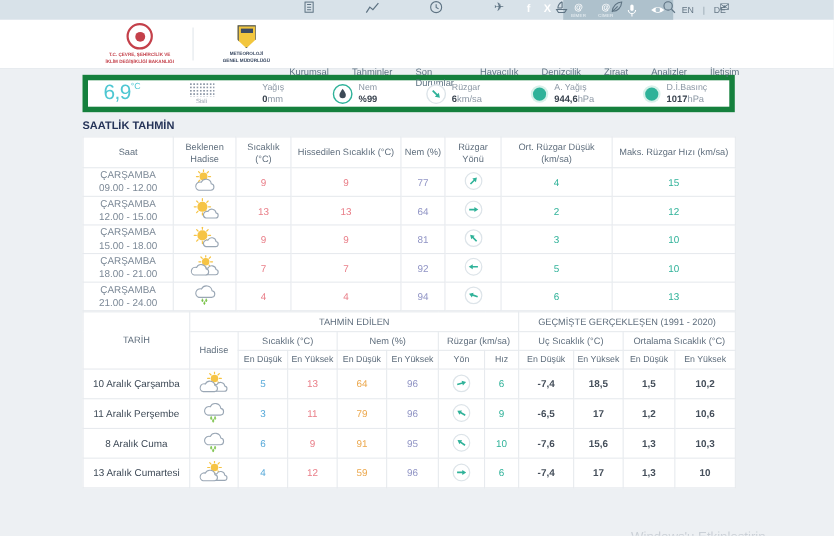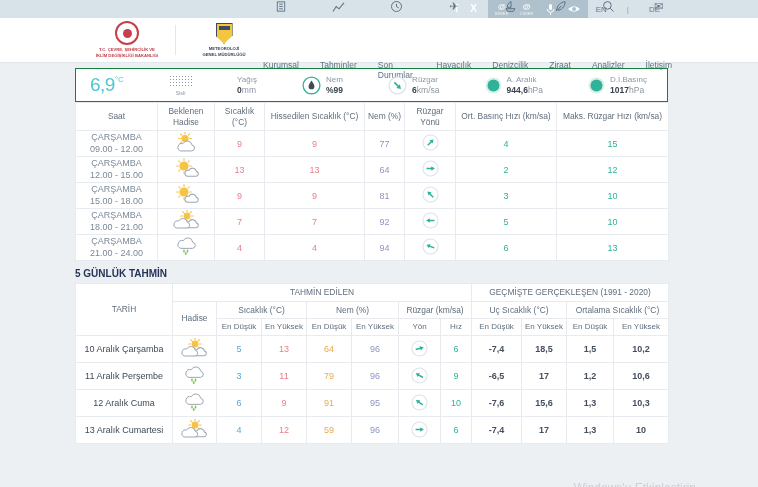--- a/index.html
+++ b/index.html
@@ -11,21 +11,21 @@
   }
   
   .topbar{height:18px;background:#d8e2e9;display:flex;align-items:center;justify-content:flex-end;}
   .topbar-group{display:flex;align-items:center;height:18px;margin-right:98px;}
   .social-btn{width:17px;text-align:center;color:#fff;font-weight:bold;font-size:10px;line-height:18px;cursor:pointer;}
   .dark-block{background:#aec1cc;height:18px;display:flex;align-items:center;padding:0 7px;gap:11px;margin-left:6px;}
   .mini-stack{display:flex;flex-direction:column;align-items:center;line-height:1;cursor:pointer;}
   .mini-glyph{color:#fff;font-size:8px;font-weight:bold;line-height:9px;}
   .mini-label{font-size:4px;color:#f0f5f8;letter-spacing:.2px;margin-top:1px;}
   .bar-icon{display:flex;align-items:center;cursor:pointer;}
-  .lang-area{display:flex;align-items:center;gap:20px;margin-left:8px;font-size:8px;color:#647684;}
+  .lang-area{display:flex;align-items:center;gap:8px;margin-left:8px;font-size:8px;color:#647684;}
   .lang{cursor:pointer;}
   .lang-sep{color:#8fa0ac;}
   
   .header{height:44px;background:#ffffff;border-bottom:1px solid #e2e7eb;display:flex;align-items:center;}
   .logos{margin-left:88px;display:flex;align-items:center;gap:9px;}
   .logo{display:flex;flex-direction:column;align-items:center;width:78px;cursor:pointer;}
   .logo-emblem{width:20px;height:20px;border-radius:50%;border:2px solid #c4404a;display:flex;align-items:center;justify-content:center;}
   .logo-emblem .inner{width:9px;height:9px;border-radius:50%;background:#c4404a;}
   .logo-text{font-size:4.2px;font-weight:bold;color:#c4404a;text-align:center;line-height:1.35;margin-top:2px;}
   .logo-text.navy{color:#35455e;}
@@ -34,21 +34,21 @@
   .logo-divider{width:1px;height:30px;background:#e2e7eb;}
   .nav{margin-left:auto;margin-right:86px;display:flex;gap:21px;}
   .nav-item{display:flex;flex-direction:column;align-items:center;gap:2px;color:#5e7383;cursor:pointer;}
   .nav-icon{height:13px;display:flex;align-items:center;justify-content:center;color:#5e7383;font-size:11px;line-height:13px;}
   .nav-label{font-size:8.5px;margin-top:45px;}
   
   .content{padding:5px 0 0 75px;}
   .section-title{font-size:10px;color:#253358;font-weight:bold;margin:7px 0 4px;}
   .section-title .sub{font-weight:600;}
   
-  .current-panel{width:593px;box-sizing:border-box;background:#fff;border:1px solid #15803d;height:34px;display:flex;align-items:center;justify-content:space-between;padding:0 20px 0 14px;}
+  .current-panel{width:593px;box-sizing:border-box;background:#fff;border:5px solid #15803d;height:34px;display:flex;align-items:center;justify-content:space-between;padding:0 20px 0 14px;}
   .temp-big{font-size:19px;color:#4ec7d2;letter-spacing:-.5px;}
   .temp-big .unit{font-size:8px;vertical-align:9px;letter-spacing:0;}
   .cond-stack{display:flex;flex-direction:column;align-items:center;}
   .fog-pattern{width:23px;height:13px;background-image:radial-gradient(#8e99a8 34%,transparent 36%);background-size:3px 3px;}
   .cond-label{font-size:5.5px;color:#919ca9;margin-top:2px;}
   .cur-item{display:flex;align-items:center;gap:5px;}
   .cur-texts{display:flex;flex-direction:column;line-height:1.2;}
   .cur-label{font-size:8px;color:#8b97a4;}
   .cur-value{font-size:8.5px;font-weight:bold;color:#39434f;}
   .cur-value .unit{font-weight:normal;color:#8b97a4;}
@@ -251,59 +251,60 @@
         </div>
       </div>
       <div class="cur-item">
         <span>
           <svg width="17" height="17" viewBox="0 0 17 17">
             <circle cx="8.5" cy="8.5" r="8" fill="#d8f1ea"></circle>
             <circle cx="8.5" cy="8.5" r="6" fill="#2fb299"></circle>
           </svg>
         </span>
         <div class="cur-texts">
-          <span class="cur-label">A. Aralık</span>
+          <span class="cur-label">A. Yağış</span>
           <span class="cur-value">944,6<span class="unit">hPa</span></span>
         </div>
       </div>
       <div class="cur-item">
         <span>
           <svg width="17" height="17" viewBox="0 0 17 17">
             <circle cx="8.5" cy="8.5" r="8" fill="#d8f1ea"></circle>
             <circle cx="8.5" cy="8.5" r="6" fill="#2fb299"></circle>
           </svg>
         </span>
         <div class="cur-texts">
           <span class="cur-label">D.İ.Basınç</span>
           <span class="cur-value">1017<span class="unit">hPa</span></span>
         </div>
       </div>
     </div>
 
+  <div class="section-title">SAATLİK TAHMİN</div>
 
   <table class="tbl hourly">
     <colgroup>
       <col style="width:82px">
         <col style="width:57px">
         <col style="width:50px">
         <col style="width:100px">
       <col style="width:40px">
         <col style="width:51px">
         <col style="width:101px">
         <col style="width:112px">
     </colgroup>
     <thead>
         <tr id="hourly-head">
           <th>Saat</th>
           <th>Beklenen Hadise</th>
           <th>Sıcaklık (°C)</th>
           <th>Hissedilen Sıcaklık (°C)</th>
           <th>Nem (%)</th>
           <th>Rüzgar Yönü</th>
-          <th>Ort. Basınç Hızı (km/sa)</th>
+          <th>Ort. Rüzgar Düşük (km/sa)</th>
           <th>Maks. Rüzgar Hızı (km/sa)</th>
         </tr>
       </thead>
     <tbody id="hourly-body">
         <tr>
           <td class="saat-day">ÇARŞAMBA<br>09.00 - 12.00</td>
           <td><span style="display:inline-block"><svg width="27" height="21" viewBox="0 0 27 21">
                 <line x1="16.6" y1="6.5" x2="18.4" y2="6.5" stroke="#f6c445" stroke-width="1.1" stroke-linecap="round"></line>
                 <line x1="15.25269119345812" y1="9.752691193458118" x2="16.525483399593906" y2="11.025483399593904" stroke="#f6c445" stroke-width="1.1" stroke-linecap="round"></line>
                 <line x1="12" y1="11.1" x2="12" y2="12.9" stroke="#f6c445" stroke-width="1.1" stroke-linecap="round"></line>
@@ -427,21 +428,20 @@
                   <line x1="4.8" y1="9" x2="11" y2="9" stroke="#2fb299" stroke-width="1.6"></line>
                   <path d="M9.8 6.6 L13.6 9 L9.8 11.4 Z" fill="#2fb299"></path>
                 </g>
               </svg></span></td>
           <td class="num c-teal">6</td>
           <td class="num c-teal">13</td>
         </tr>
       </tbody>
   </table>
 
-  <div class="section-title">5 GÜNLÜK TAHMİN</div>
 
   <table class="tbl daily">
     <colgroup>
       <col style="width:97px">
         <col style="width:44px">
         <col style="width:45px">
         <col style="width:45px">
       <col style="width:45px">
         <col style="width:47px">
         <col style="width:42px">
@@ -530,21 +530,21 @@
                   <path d="M9.8 6.6 L13.6 9 L9.8 11.4 Z" fill="#2fb299"></path>
                 </g>
               </svg></span></td>
           <td class="num c-teal">9</td>
           <td class="hist">-6,5</td>
           <td class="hist">17</td>
           <td class="hist">1,2</td>
           <td class="hist">10,6</td>
         </tr>
         <tr>
-          <td class="date-cell">12 Aralık Cuma</td>
+          <td class="date-cell">8 Aralık Cuma</td>
           <td><span style="display:inline-block"><svg width="25" height="21" viewBox="0 0 25 21">
                 <path transform="translate(4 3) scale(1.1)" d="M2.5 8.5 h10.5 a2.8 2.8 0 0 0 .4 -5.55 A4.6 4.6 0 0 0 4.7 1.6 A3.5 3.5 0 0 0 2.5 8.5 Z" fill="#fff" stroke="#9aa7b5" stroke-width="0.9090909090909091"></path>
                 <path d="M10 13.5 q1.4 2.1 0 3 q-1.4 -0.9 0 -3 Z" fill="#76c043" stroke="#76c043" stroke-width=".5"></path>
                 <path d="M13.5 13.5 q1.4 2.1 0 3 q-1.4 -0.9 0 -3 Z" fill="#76c043" stroke="#76c043" stroke-width=".5"></path>
                 <path d="M11.8 16 q1.4 2.1 0 3 q-1.4 -0.9 0 -3 Z" fill="#76c043" stroke="#76c043" stroke-width=".5"></path>
               </svg></span></td>
           <td class="num c-blue">6</td>
           <td class="num c-red">9</td>
           <td class="num c-orange">91</td>
           <td class="num c-purple">95</td>

